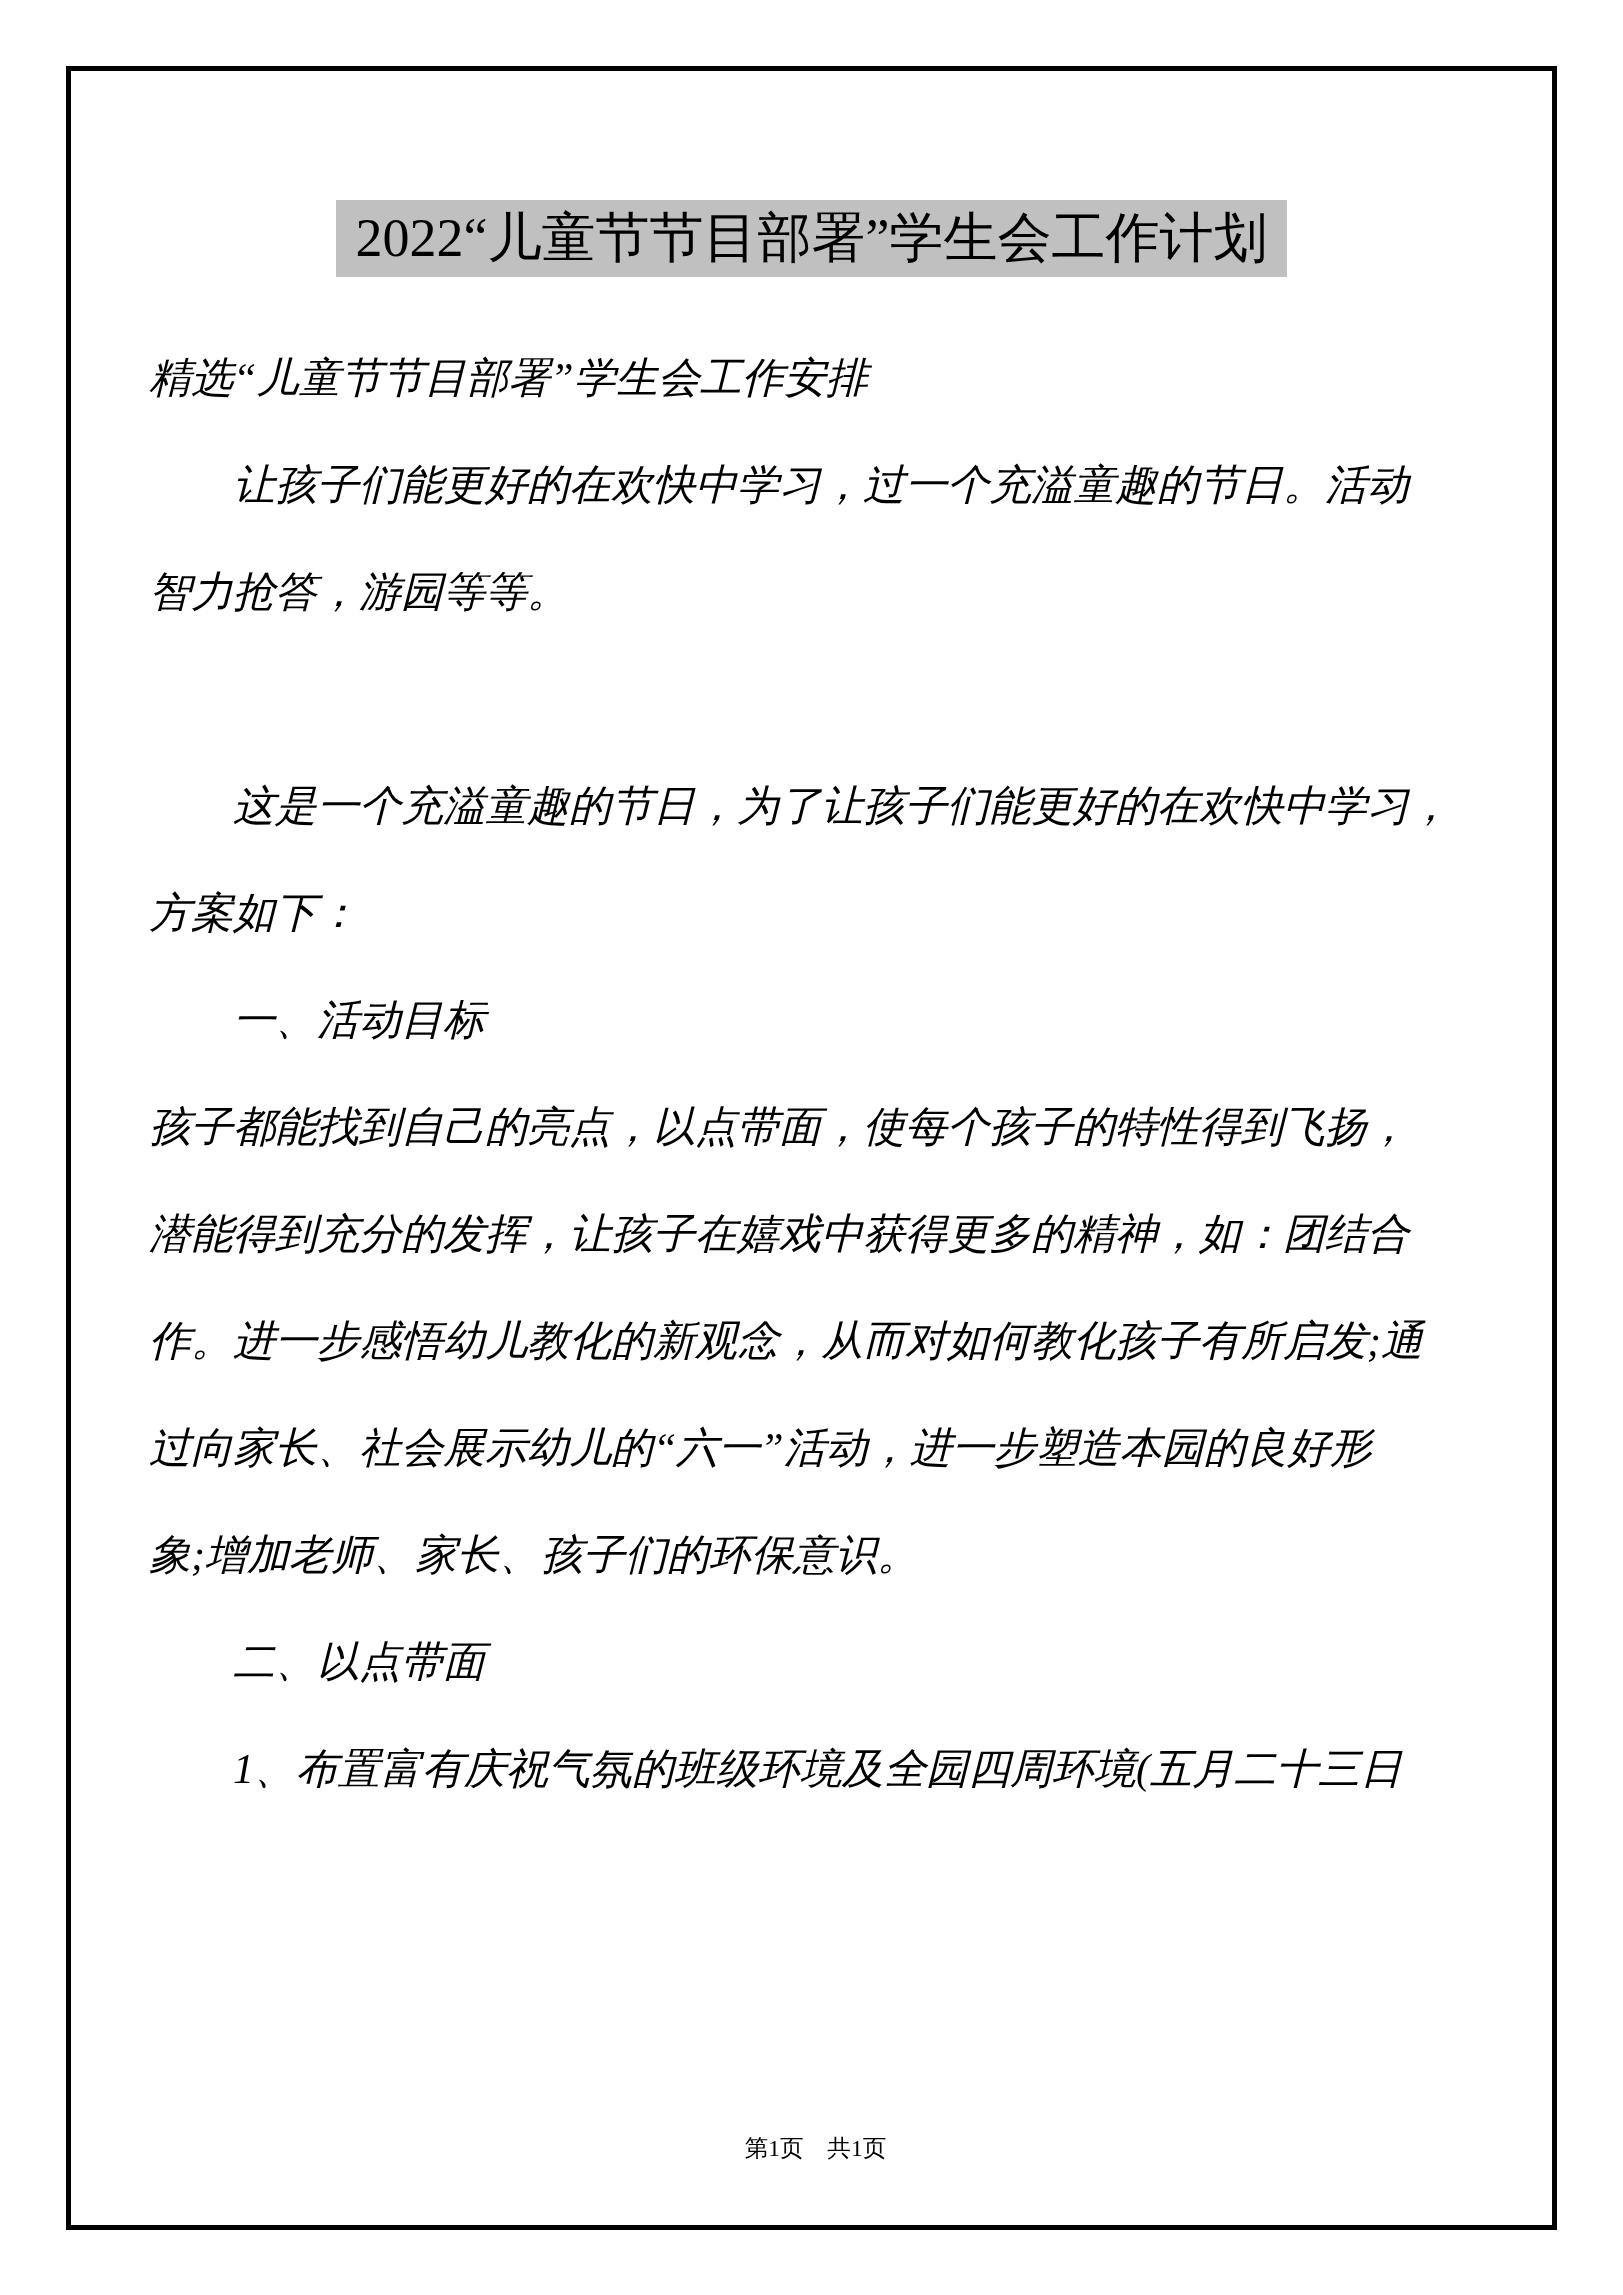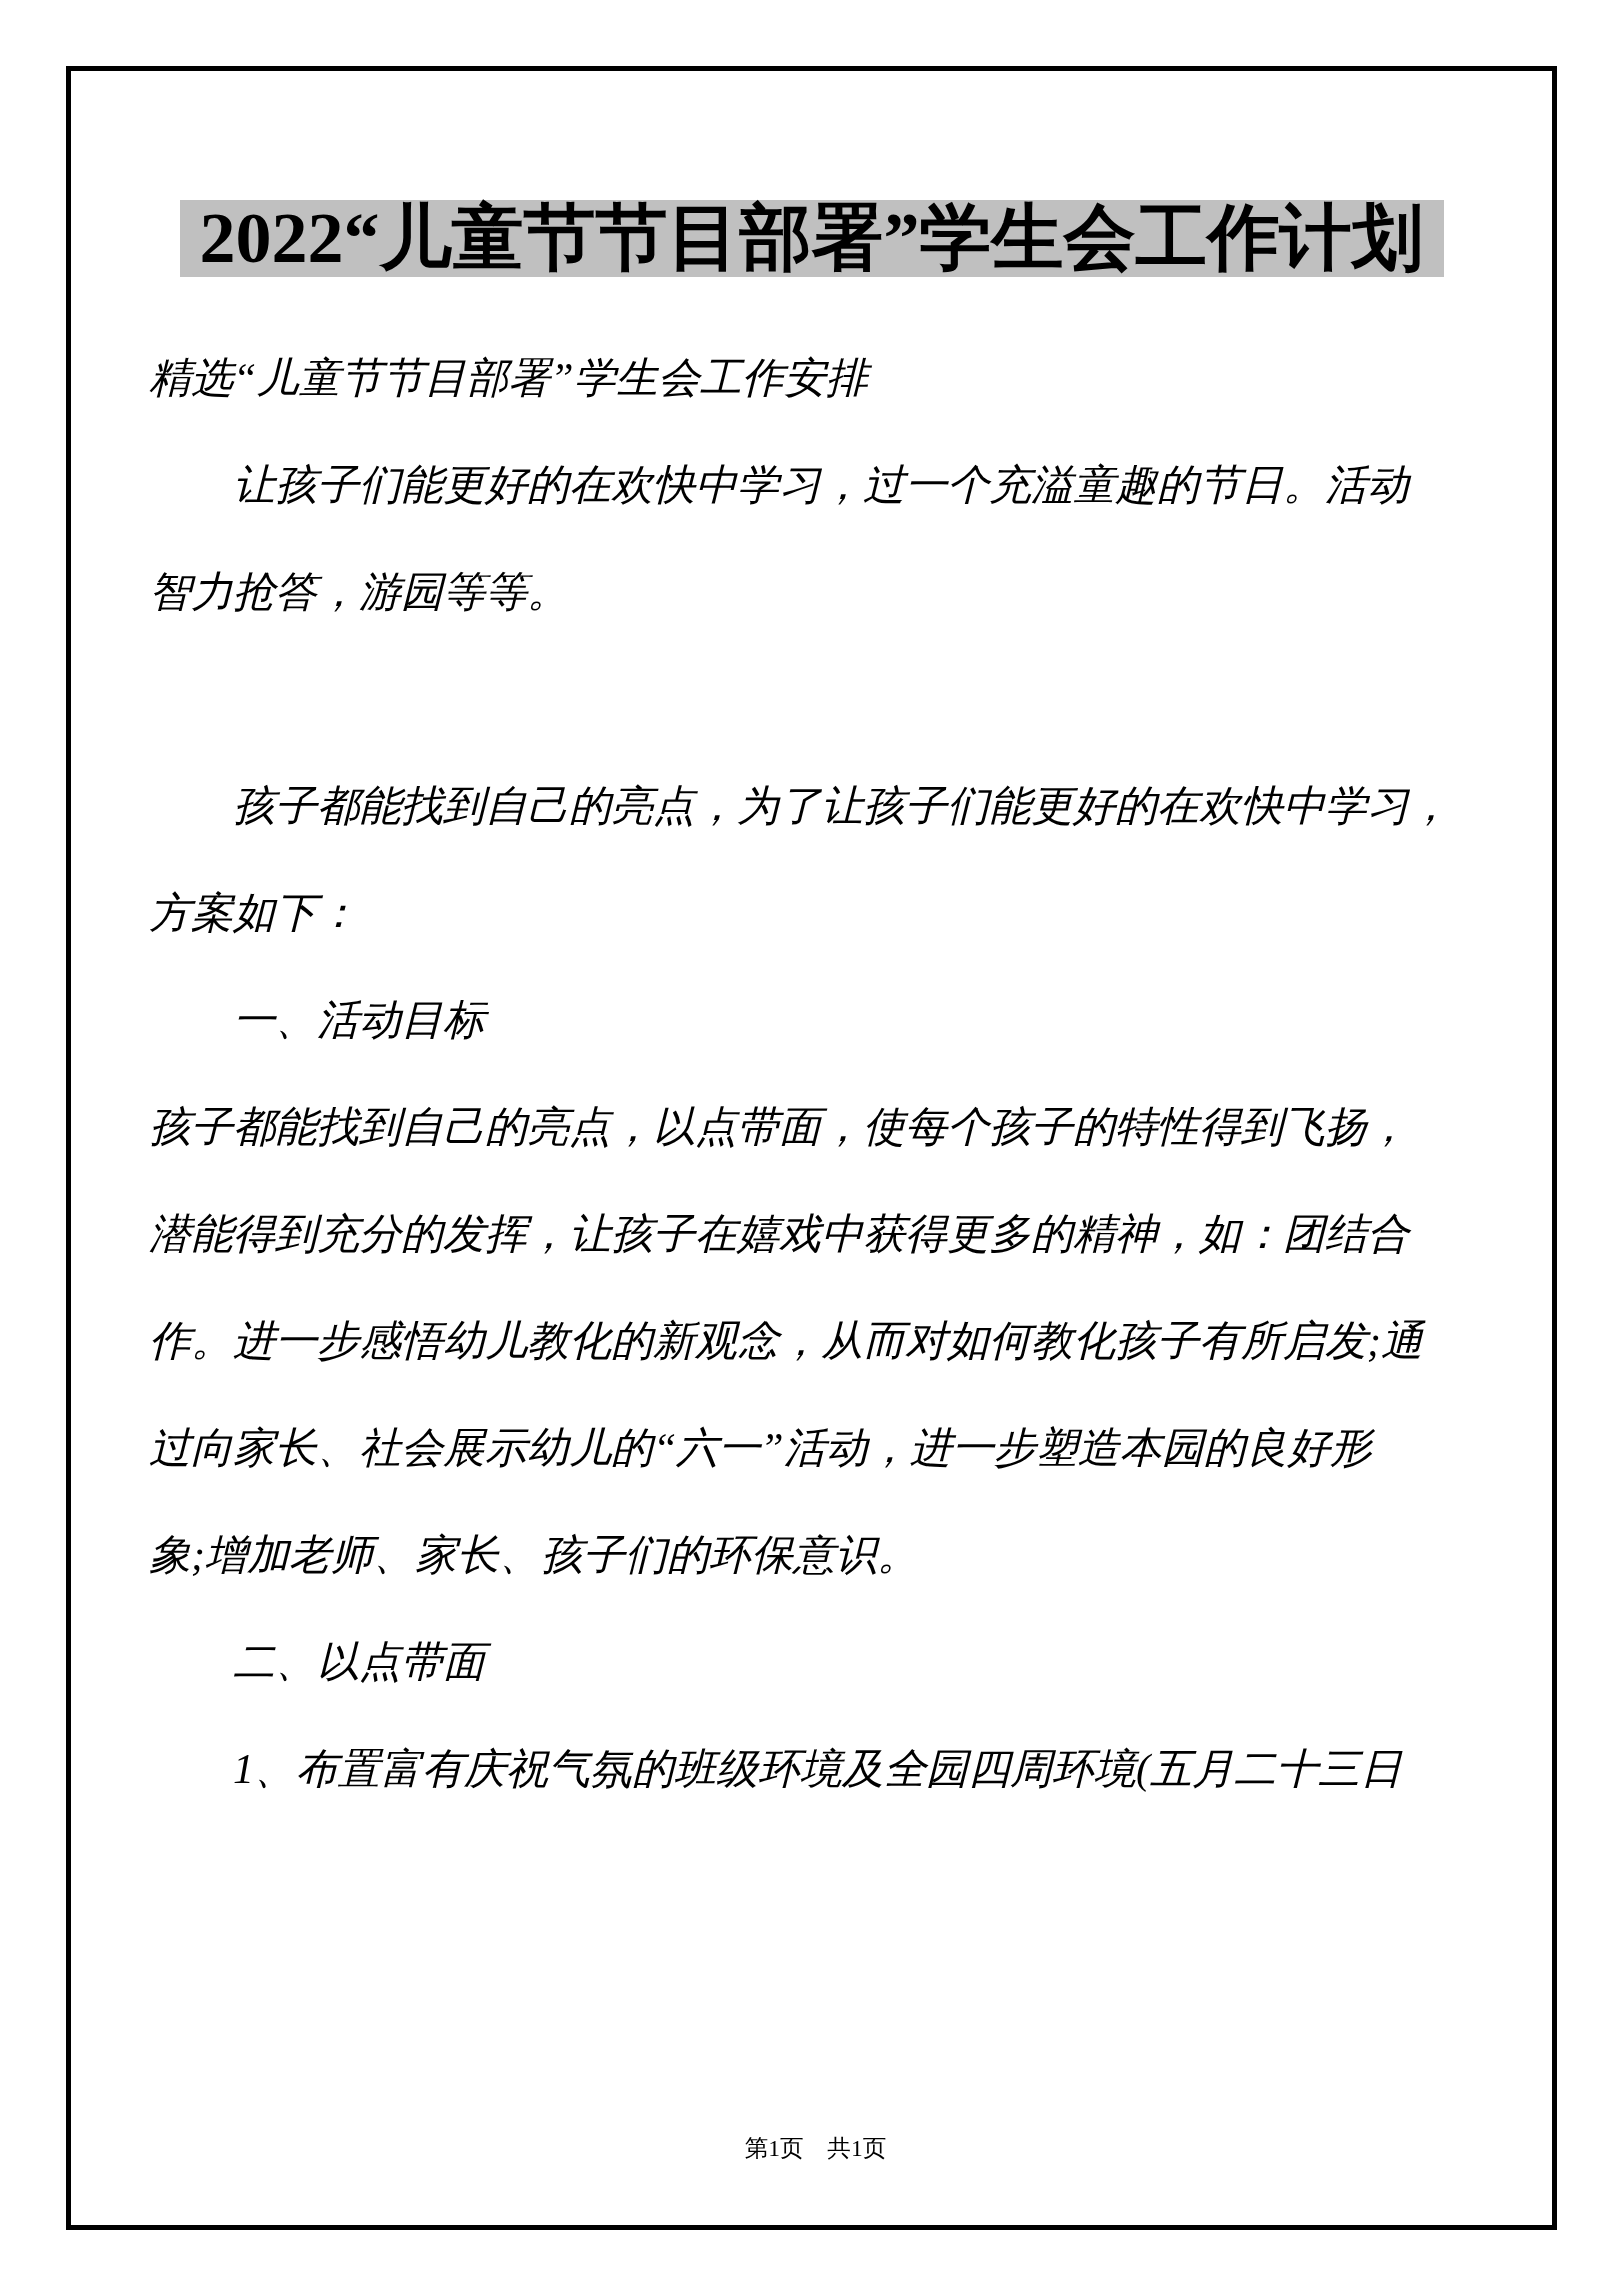--- a/index.html
+++ b/index.html
@@ -24,22 +24,22 @@
     box-sizing: border-box;
     background: #ffffff;
   }
   .title-row {
     margin-top: 129px;
     text-align: center;
     white-space: nowrap;
   }
   .title-highlight {
     display: inline-block;
-    font-size: 72px;
-    font-weight: bold;
+    font-size: 54px;
+    font-weight: normal;
     line-height: 77px;
     padding: 0 20px;
     white-space: nowrap;
     background-color: #c0c0c0;
   }
   .doc-body {
     margin-top: 48px;
     margin-left: 78px;
     margin-right: 34px;
     font-size: 42px;
@@ -70,21 +70,21 @@
 
   <div class="title-row">
     <span class="title-highlight" style="background-color: rgb(192, 192, 192);">2022“儿童节节目部署”学生会工作计划</span>
   </div>
 
   <div class="doc-body">
     <div class="line">精选“儿童节节目部署”学生会工作安排</div>
     <div class="line">　　让孩子们能更好的在欢快中学习，过一个充溢童趣的节日。活动</div>
     <div class="line">智力抢答，游园等等。</div>
     <div class="line"></div>
-    <div class="line">　　孩子都能找到自己的亮点，为了让孩子们能更好的在欢快中学习，</div>
+    <div class="line">　　这是一个充溢童趣的节日，为了让孩子们能更好的在欢快中学习，</div>
     <div class="line">方案如下：</div>
     <div class="line">　　一、活动目标</div>
     <div class="line">孩子都能找到自己的亮点，以点带面，使每个孩子的特性得到飞扬，</div>
     <div class="line">潜能得到充分的发挥，让孩子在嬉戏中获得更多的精神，如：团结合</div>
     <div class="line">作。进一步感悟幼儿教化的新观念，从而对如何教化孩子有所启发;通</div>
     <div class="line">过向家长、社会展示幼儿的“六一”活动，进一步塑造本园的良好形</div>
     <div class="line">象;增加老师、家长、孩子们的环保意识。</div>
     <div class="line">　　二、以点带面</div>
     <div class="line">　　1、布置富有庆祝气氛的班级环境及全园四周环境(五月二十三日</div>
   </div>

